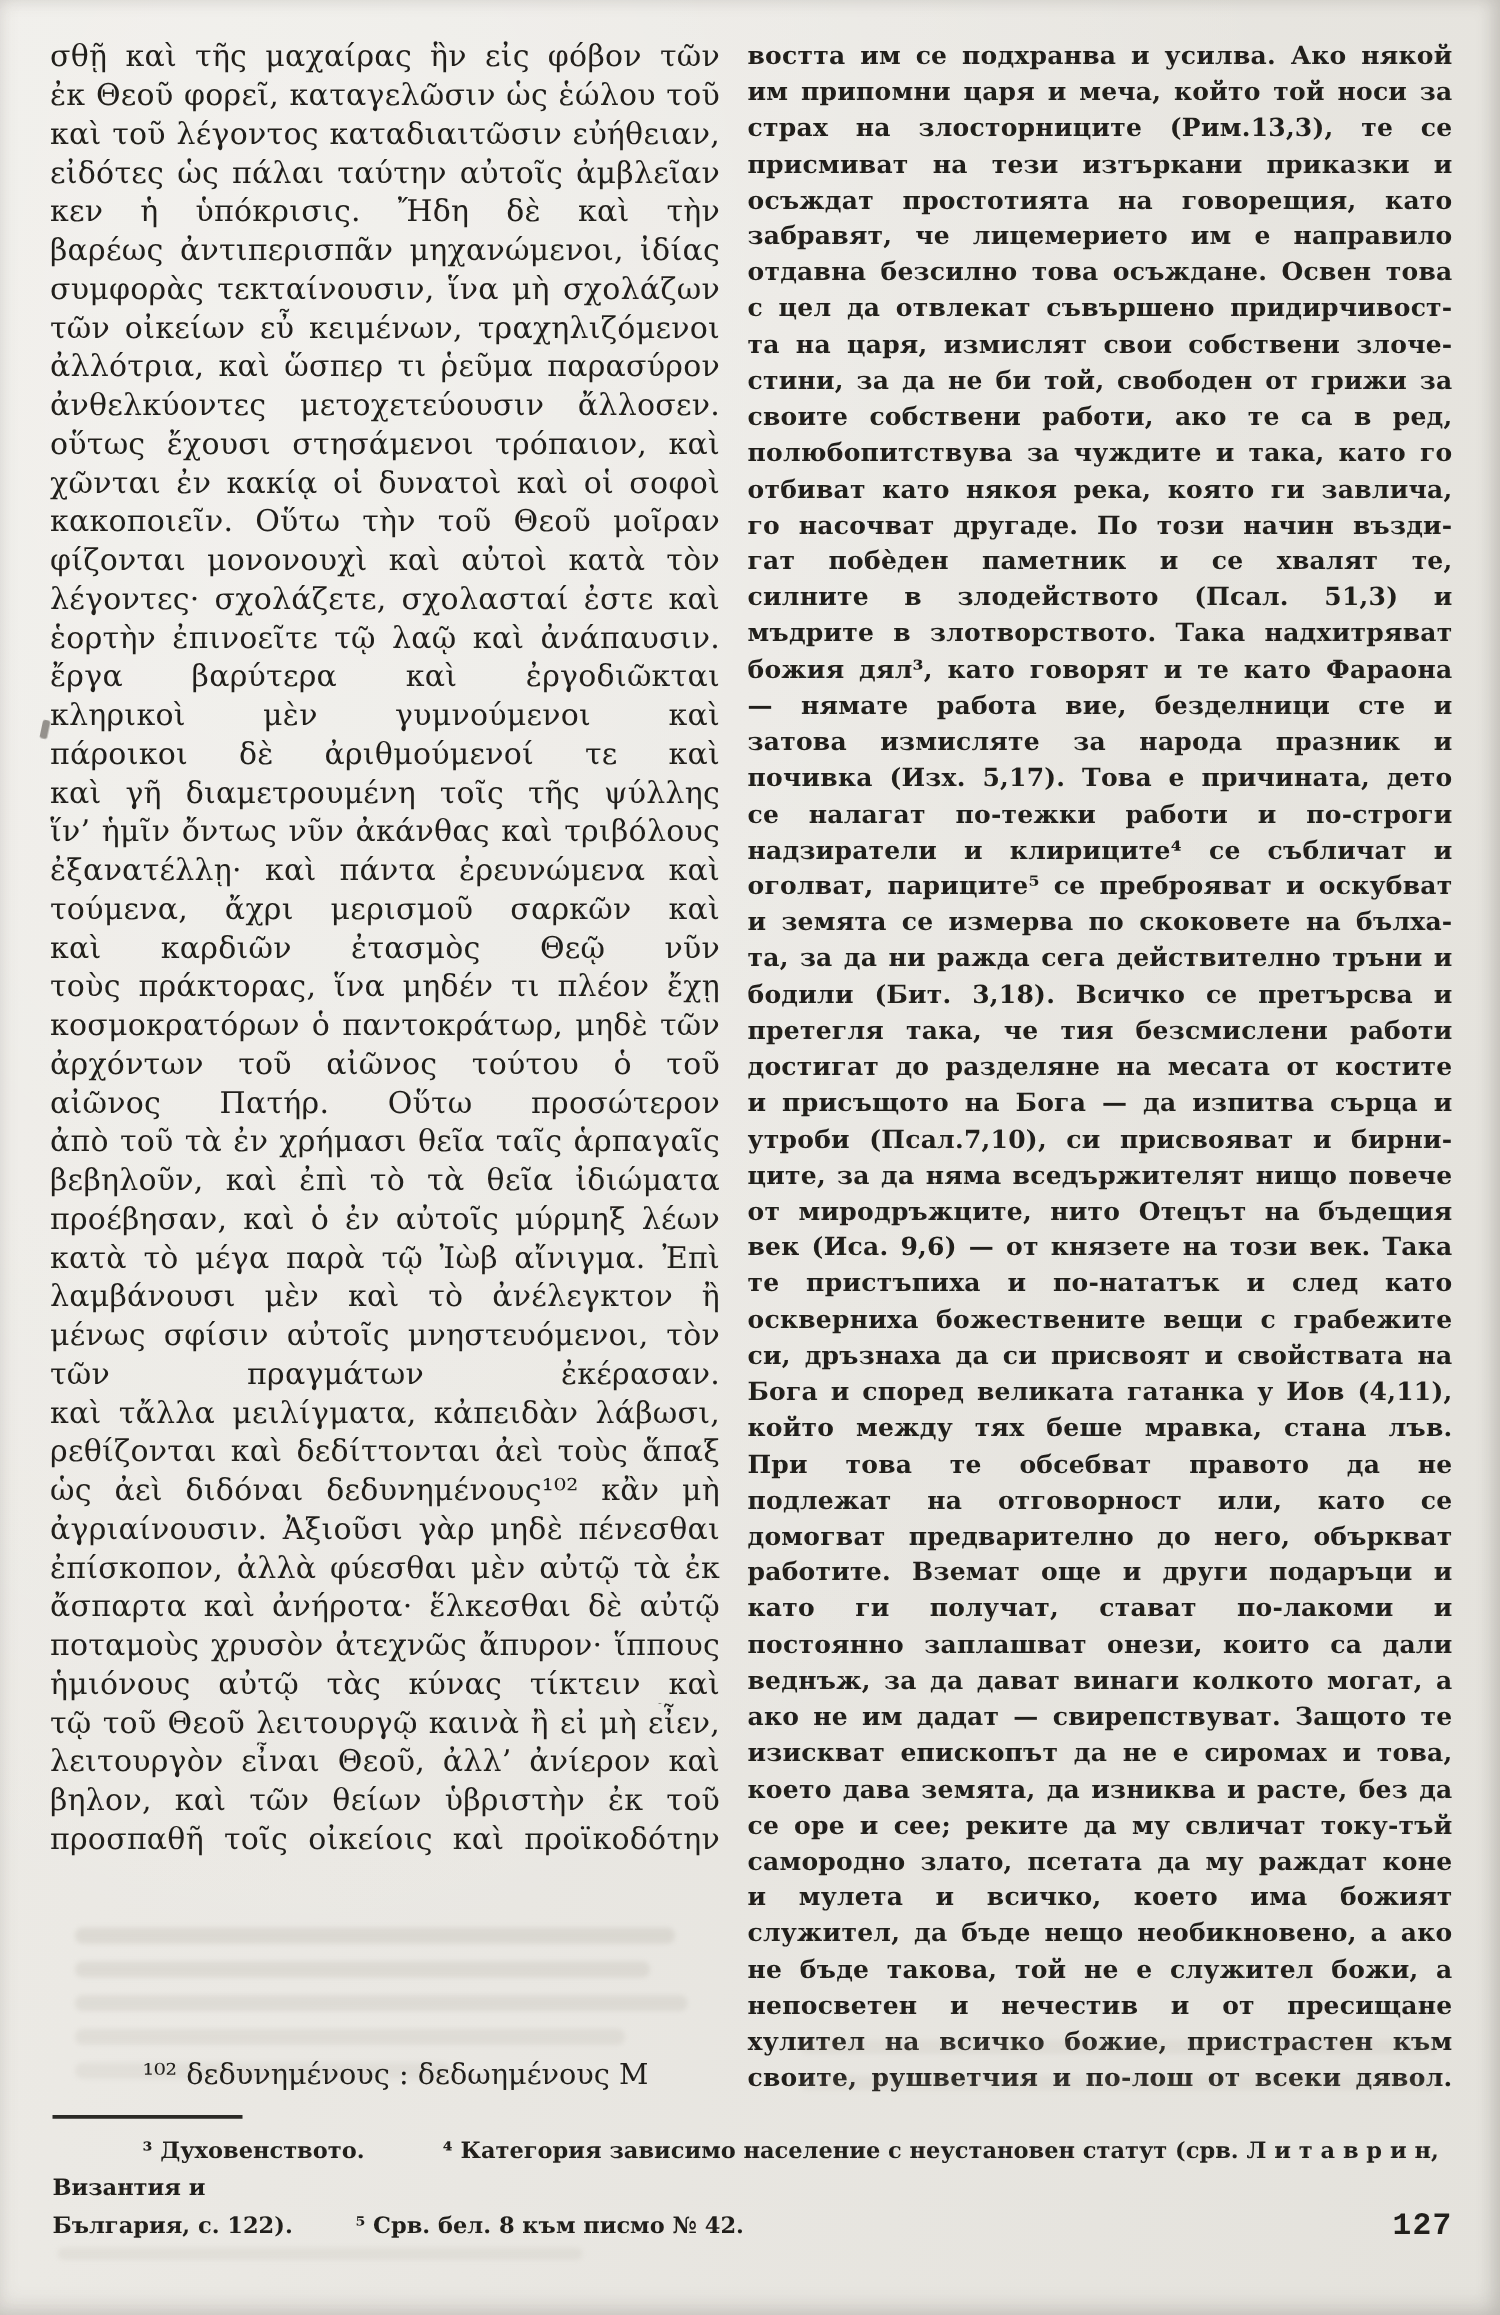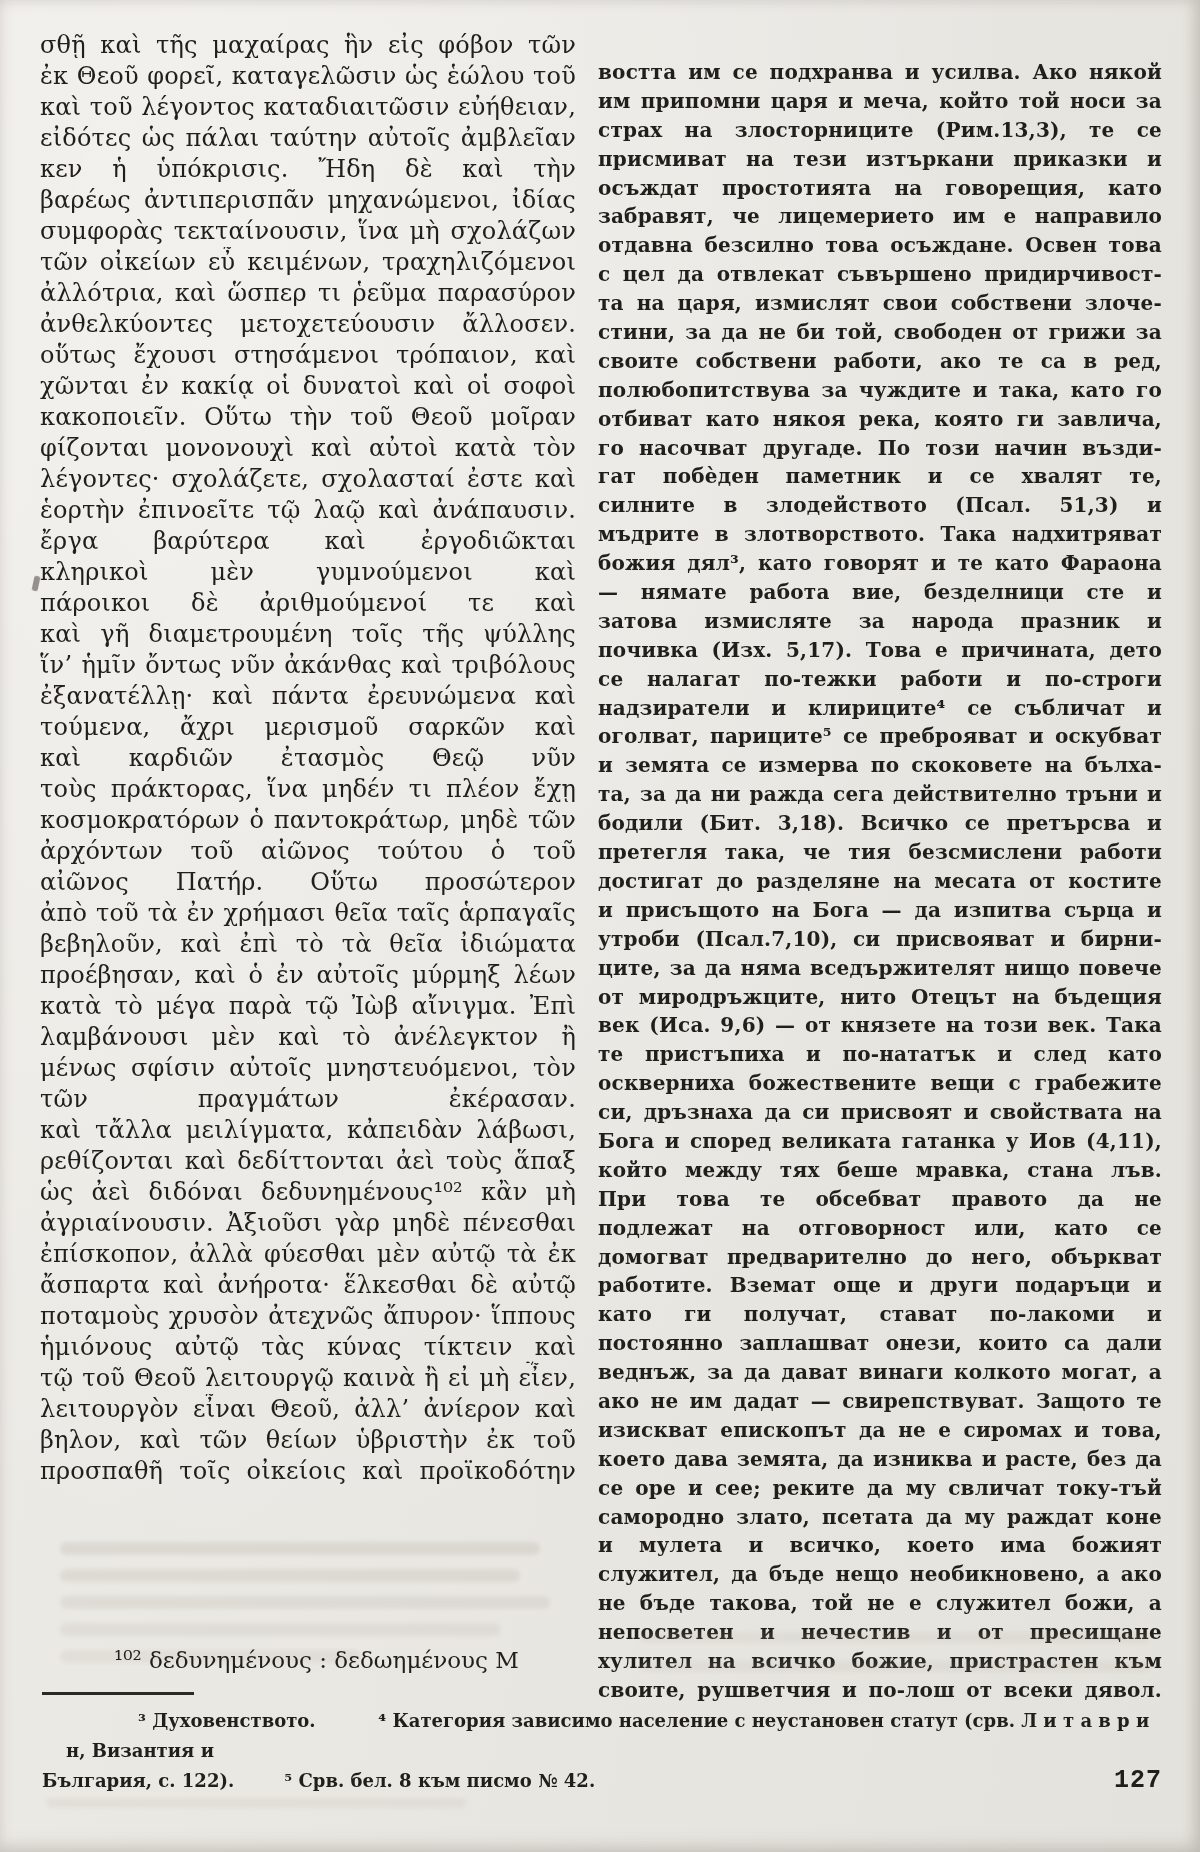--- a/index.html
+++ b/index.html
@@ -10,21 +10,21 @@
     background:
       radial-gradient(ellipse at 20% 15%, rgba(255,255,255,.35), rgba(255,255,255,0) 60%),
       linear-gradient(100deg, #edebe6 0%, #e9e7e2 45%, #e4e2dc 100%);
     box-shadow: inset -6px 0 14px rgba(90,85,75,.18), inset 0 -8px 16px rgba(90,85,75,.12);
     overflow:hidden;
     font-family:"DejaVu Serif","Liberation Serif",serif;
     color:#211f1b;
   }
   .col{position:absolute;top:30px;}
   .col-left{left:40px;width:536px;}
-  .col-right{left:598px;width:564px;margin-top:28px;}
+  .col-right{left:598px;width:564px;}
   .line{
     text-align:justify;
     text-align-last:justify;
     overflow:hidden;
     white-space:normal;
   }
   .gr{font-size:24px;line-height:31px;height:31px;letter-spacing:.2px;}
   .bg{font-size:20px;line-height:28.9px;height:28.9px;font-weight:700;letter-spacing:.2px;}
   .apparatus{
     position:absolute;left:114px;top:1648px;width:600px;
@@ -32,21 +32,21 @@
   }
   .fnrule{
     position:absolute;left:42px;top:1692px;width:152px;height:3px;
     background:#2b2a26;
   }
   .footnotes{
     position:absolute;left:42px;top:1706px;width:1124px;
     font-size:18px;line-height:30px;font-weight:700;text-align:left;
   }
   .fnline{white-space:normal;}
-  .fn1{text-indent:72px;margin-left:24px;}
+  .fn1{text-indent:72px;}
   .pagenum{
     position:absolute;left:1040px;top:1766px;width:122px;
     font-size:25px;font-weight:700;text-align:right;letter-spacing:1px;font-family:Liberation Mono, monospace;
   }
   
   .bleed{position:absolute;left:60px;top:1542px;width:500px;}
   .bleed .bar{
     height:13px;margin-bottom:14px;border-radius:6px;
     background:#a9a499;opacity:.22;filter:blur(2px);
   }

